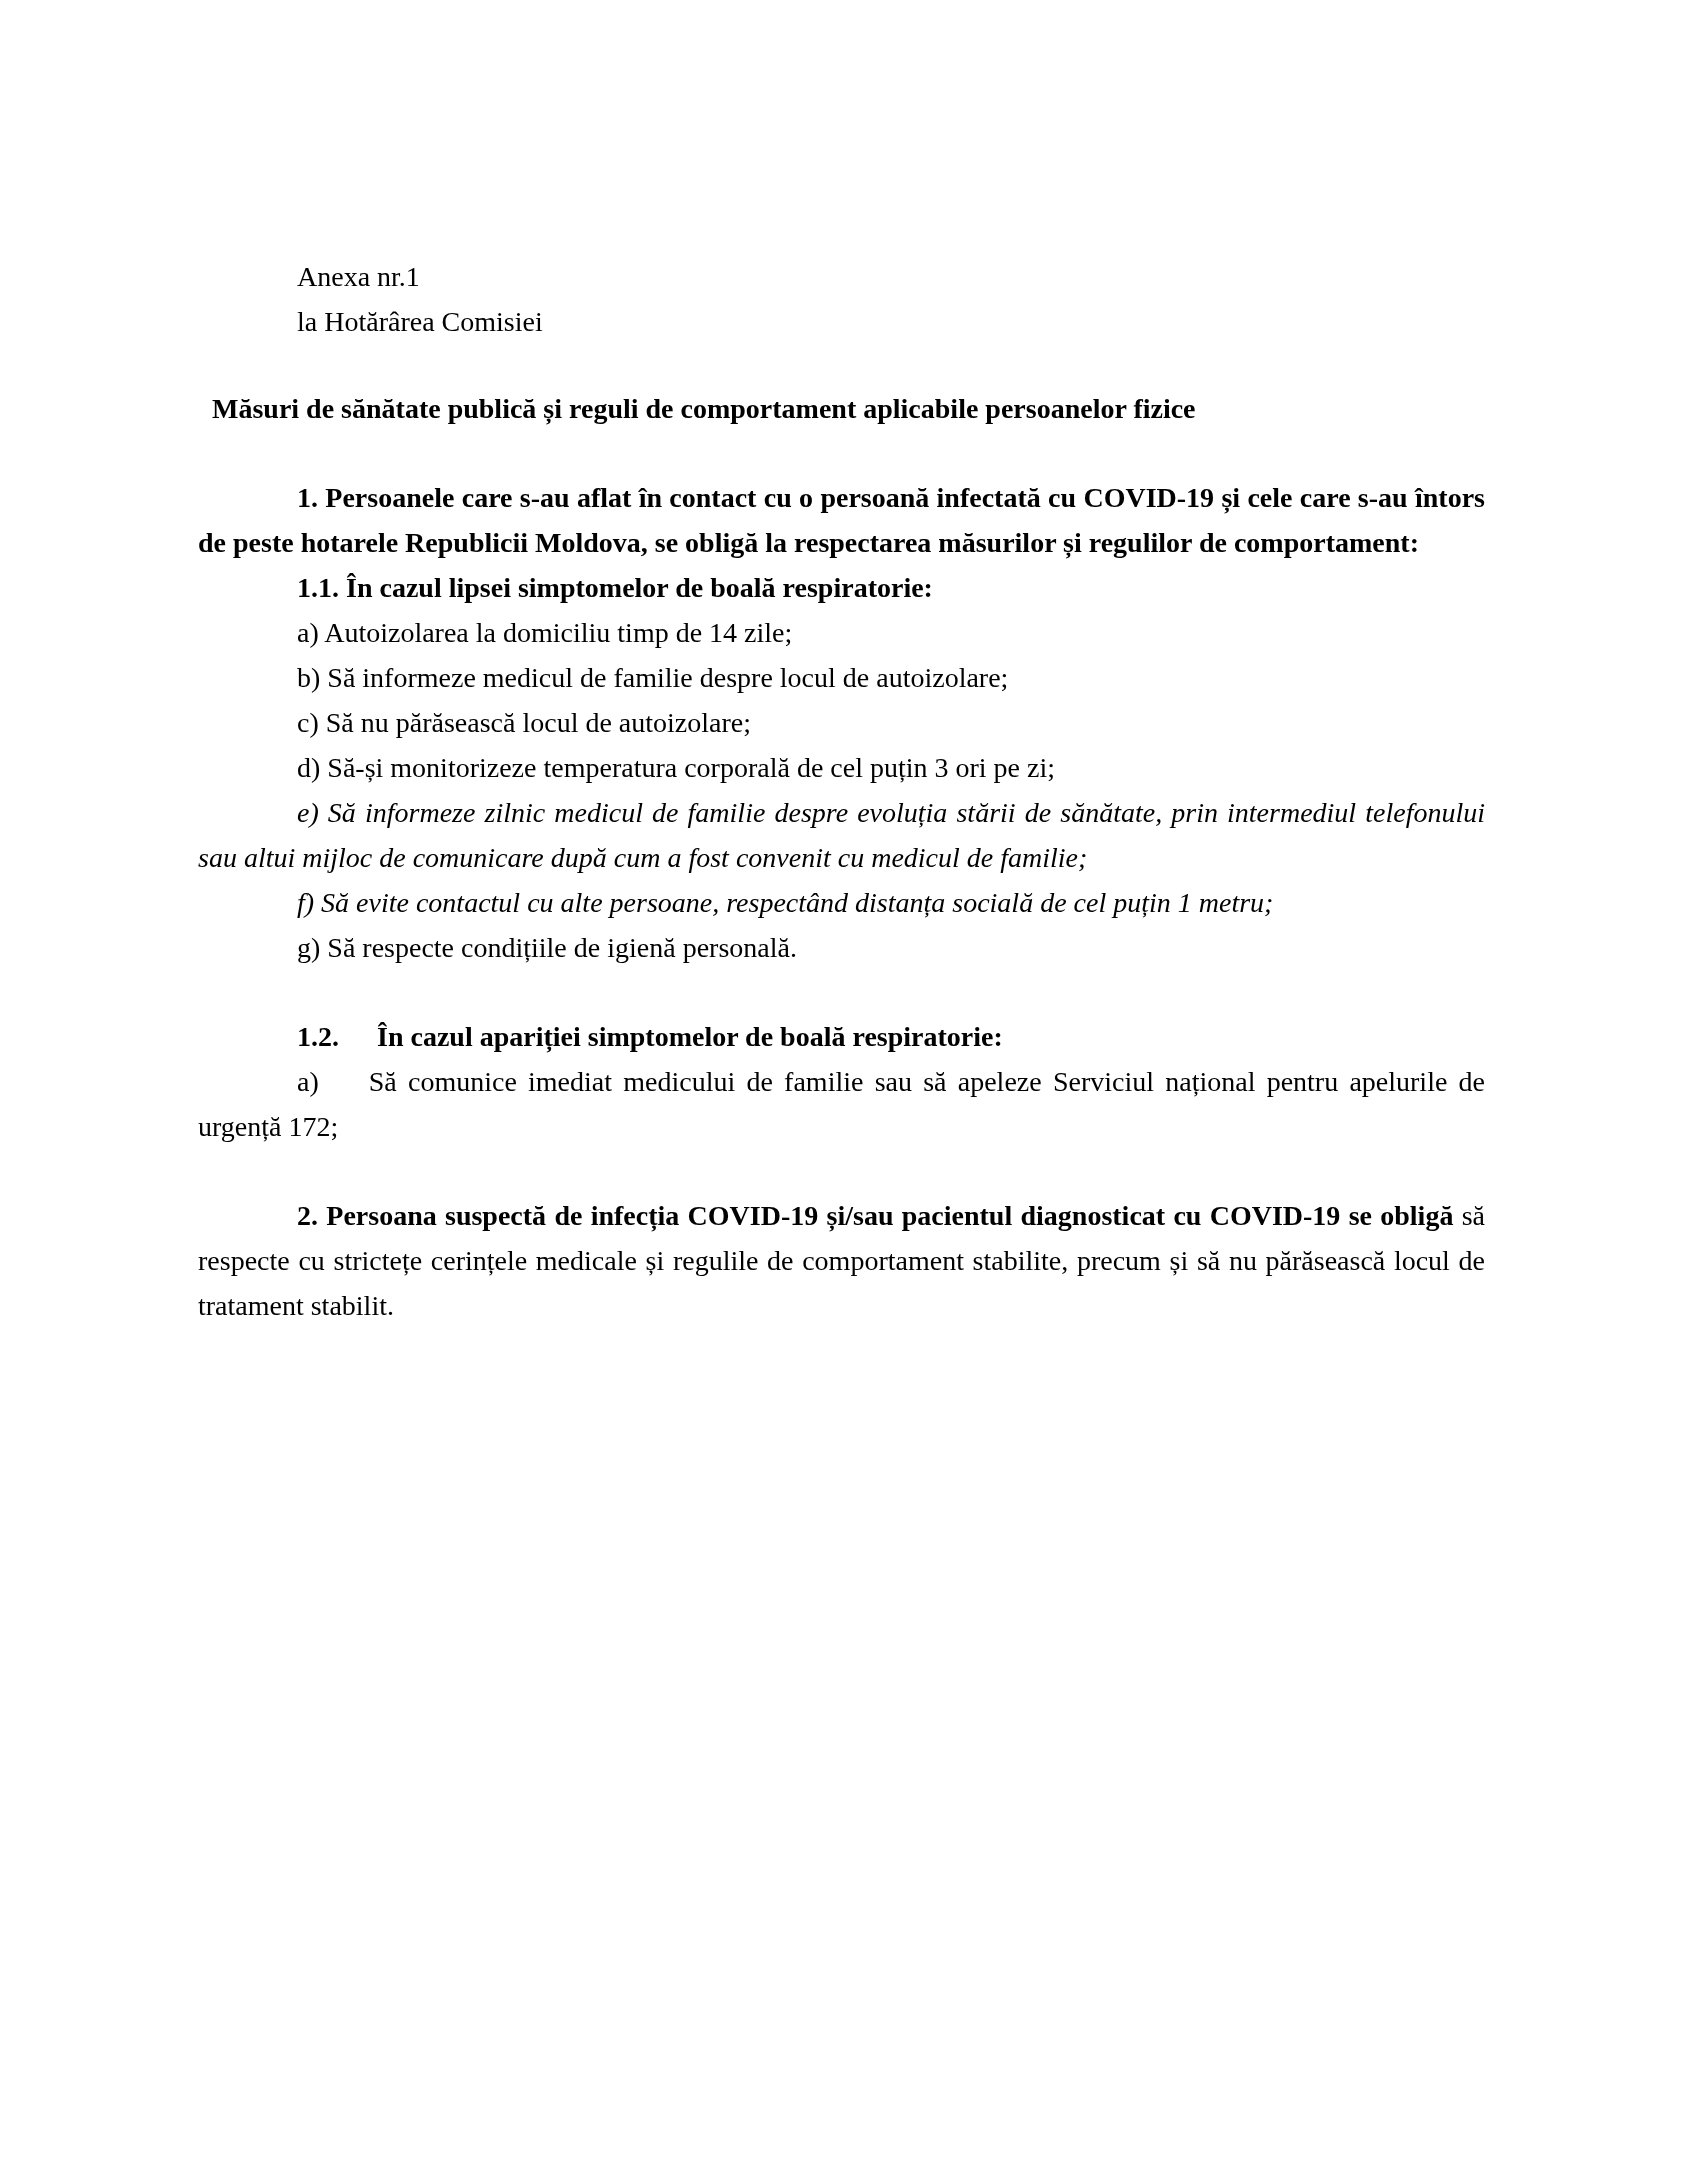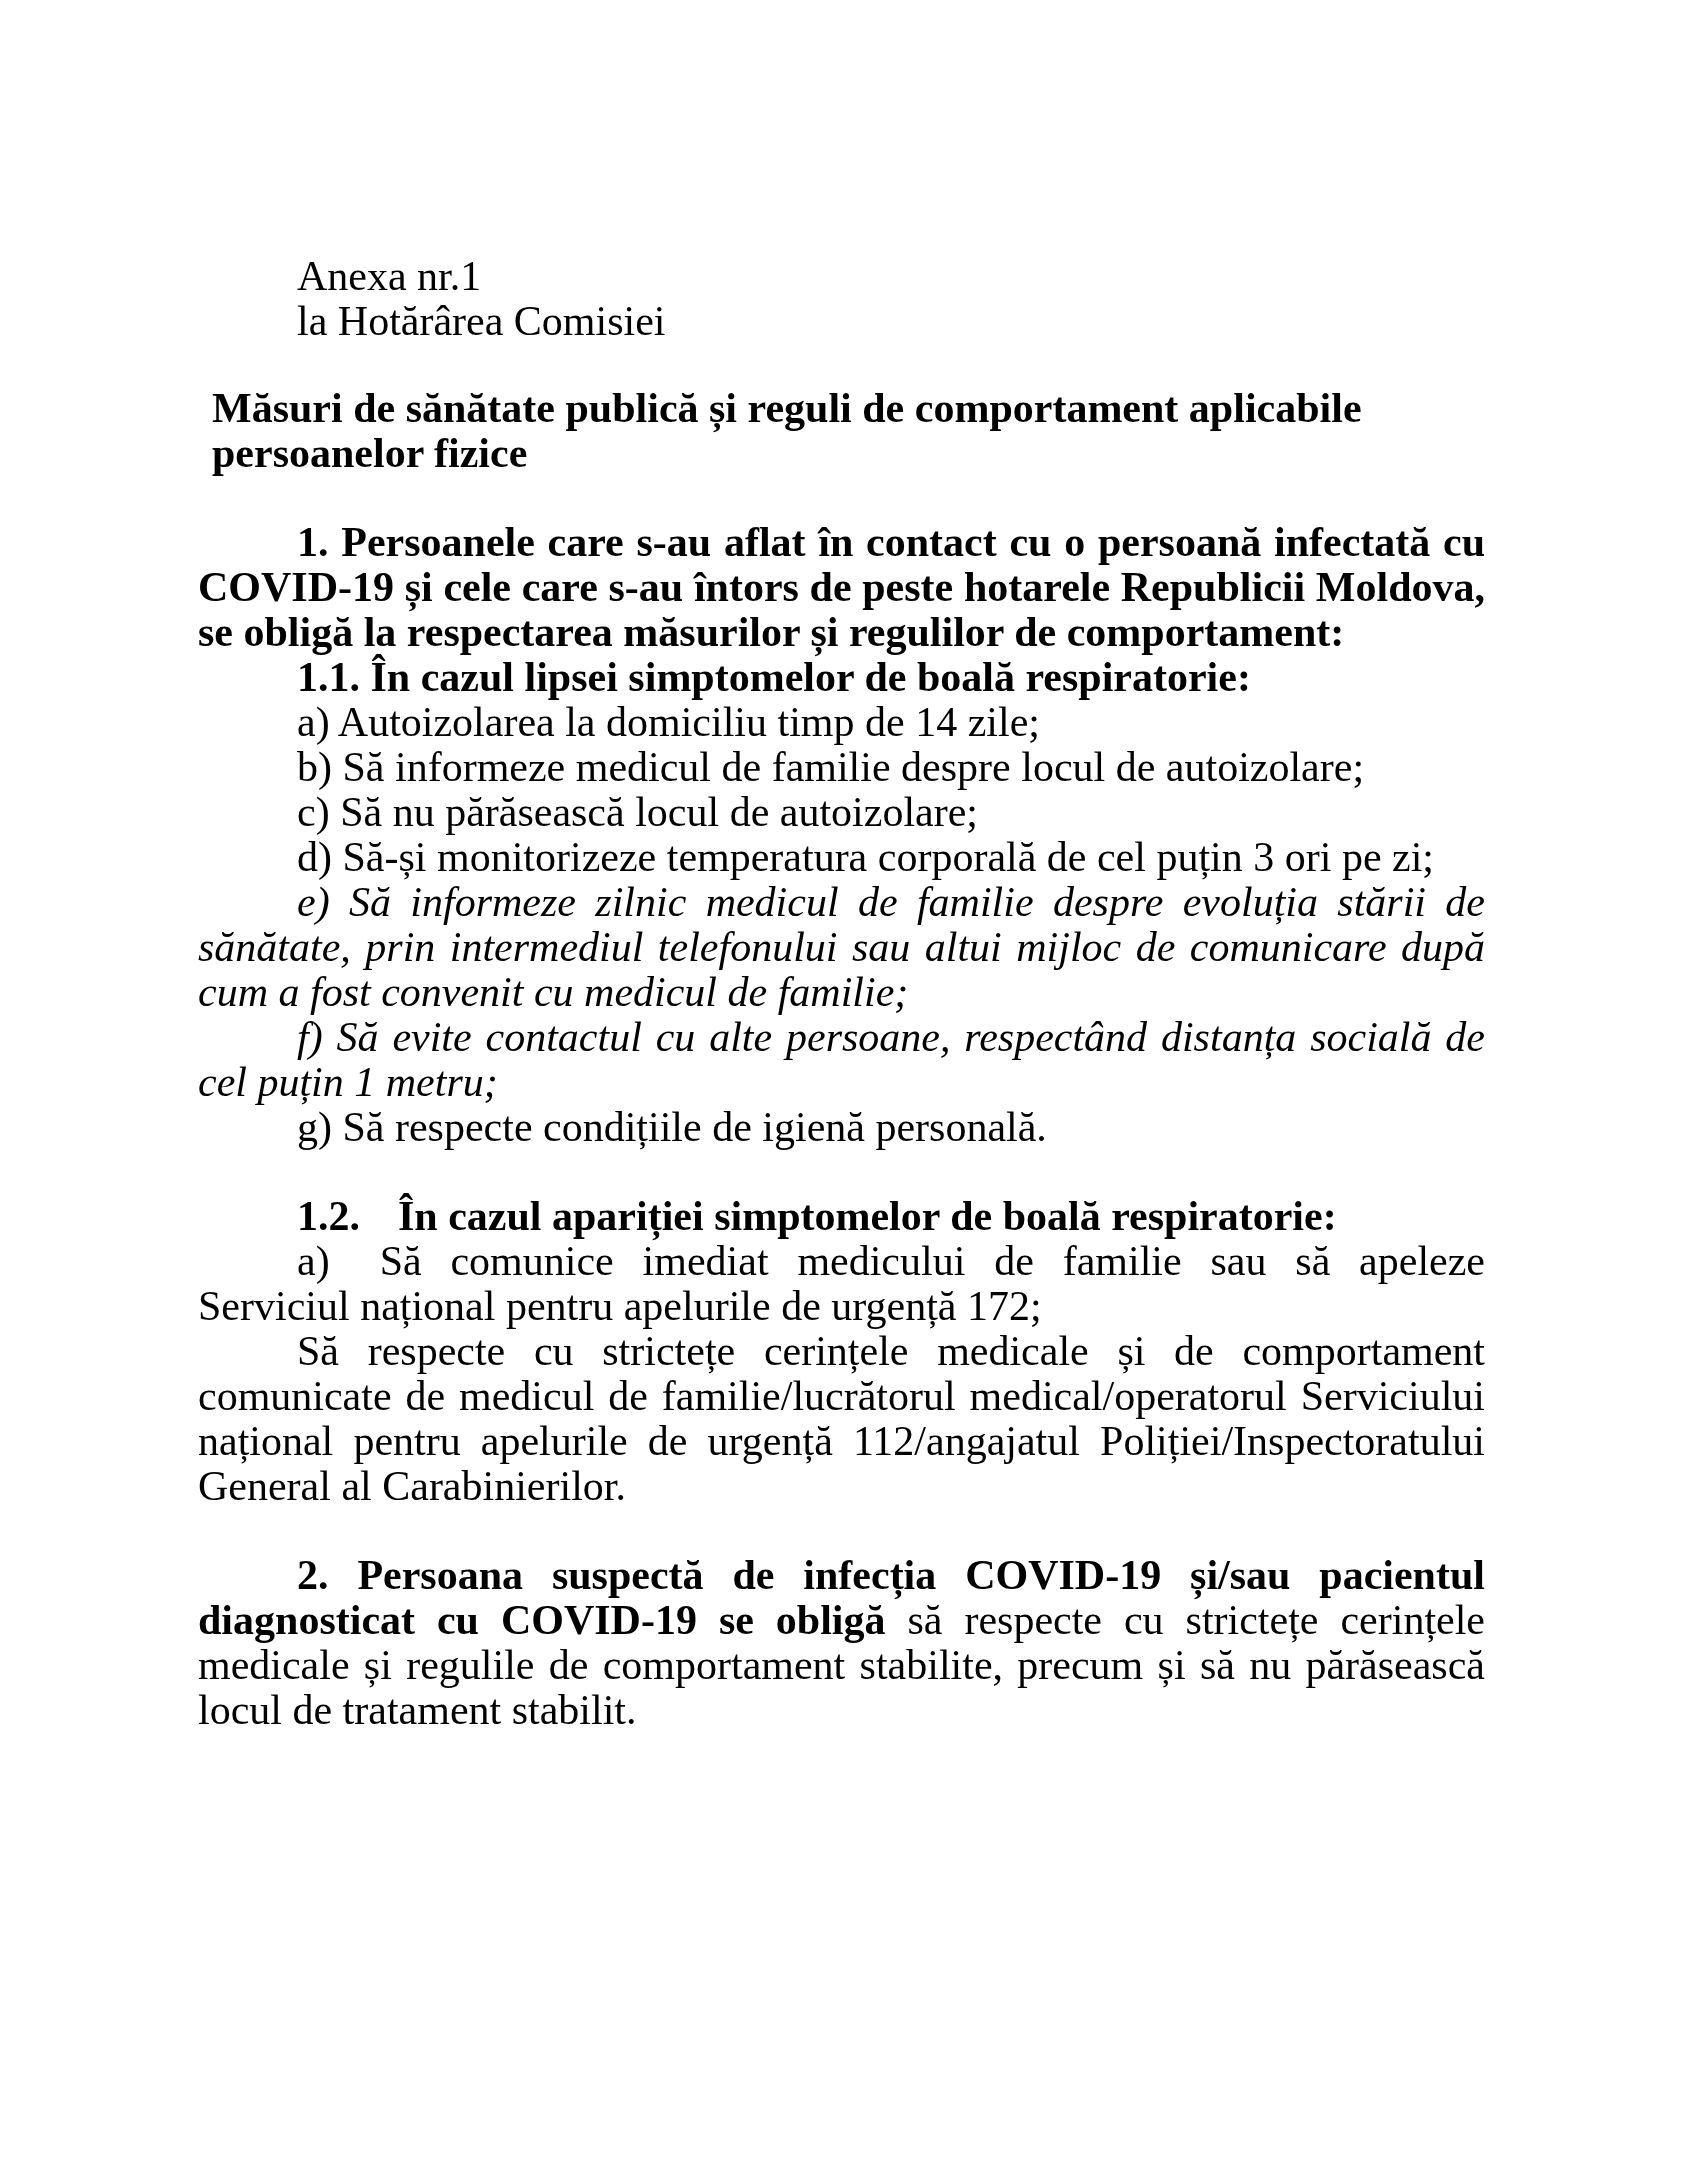--- a/index.html
+++ b/index.html
@@ -7,21 +7,21 @@
     padding: 0;
     background: #ffffff;
   }
   .page {
     position: relative;
     width: 1683px;
     height: 2178px;
     background: #ffffff;
     color: #000000;
     font-family: "Liberation Serif", "DejaVu Serif", serif;
-    font-size: 42px;
+    font-size: 28px;
     line-height: 45px;
     box-sizing: border-box;
     padding: 254px 198px 0 198px;
     overflow: hidden;
   }
   .annex-block {
     margin: 0 0 0 99px;
     white-space: nowrap;
   }
   .annex-block div { margin: 0; }
@@ -65,18 +65,17 @@
     <p>d) Să-și monitorizeze temperatura corporală de cel puțin 3 ori pe zi;</p>
     <p class="justified">e) Să informeze zilnic medicul de familie despre evoluția stării de sănătate, prin intermediul telefonului sau altui mijloc de comunicare după cum a fost convenit cu medicul de familie;</p>
     <p class="justified">f) Să evite contactul cu alte persoane, respectând distanța socială de cel puțin 1 metru;</p>
     <p>g) Să respecte condițiile de igienă personală.</p>
   </div>
 
   <p class="bold gap-before"><span>1.2.</span><span class="tab-sm"></span><span>În cazul apariției simptomelor de boală respiratorie:</span></p>
 
   <p><span>a)</span><span class="tab-md"></span><span>Să comunice imediat medicului de familie sau să apeleze Serviciul național pentru apelurile de urgență 172;</span></p>
 
-  <p>Să respecte cu strictețe cerințele medicale și de comportament comunicate de medicul de familie/lucrătorul medical/operatorul Serviciului național pentru apelurile de urgență 112/angajatul Poliției/Inspectoratului General al Carabinierilor.</p>
 
   <p class="gap-before"><span class="bold">2. Persoana suspectă de infecția COVID-19 și/sau pacientul diagnosticat cu COVID-19 se obligă</span><span> să respecte cu strictețe cerințele medicale și regulile de comportament stabilite, precum și să nu părăsească locul de tratament stabilit.</span></p>
 
 </div>
 
 
 </body></html>

